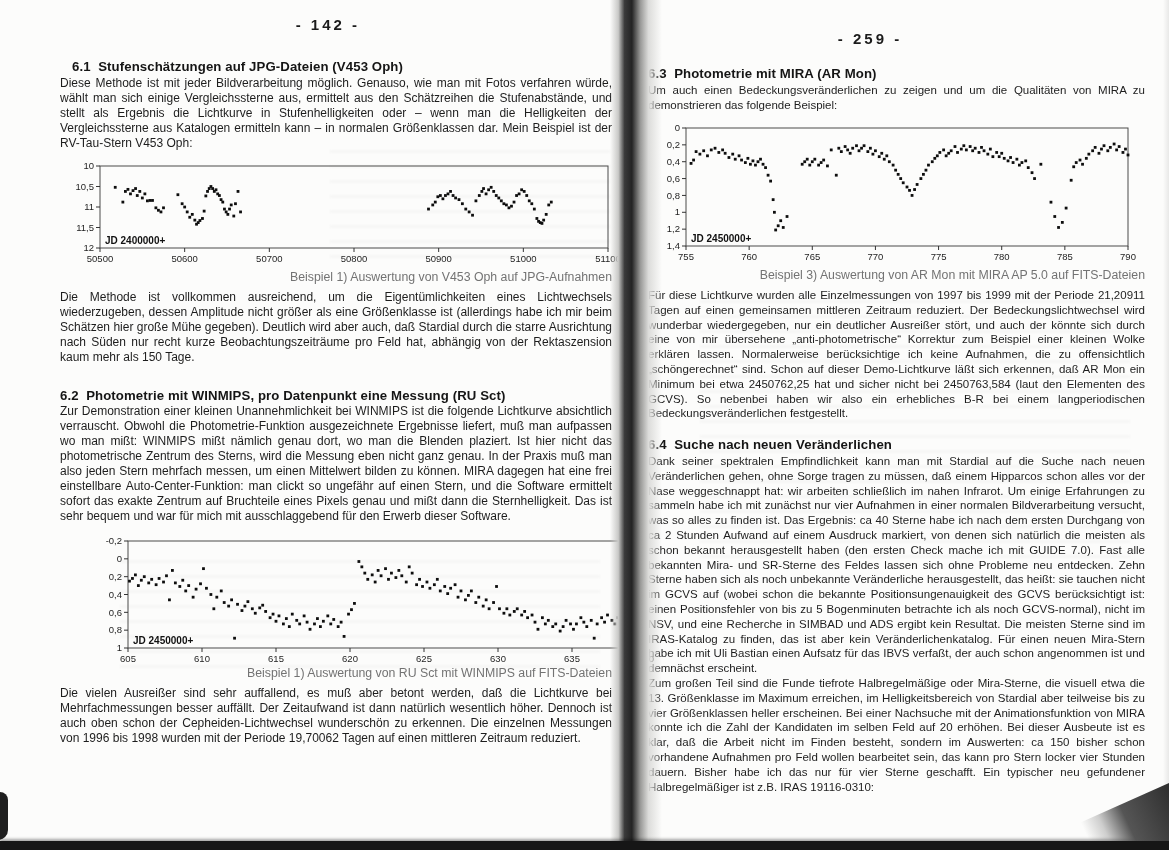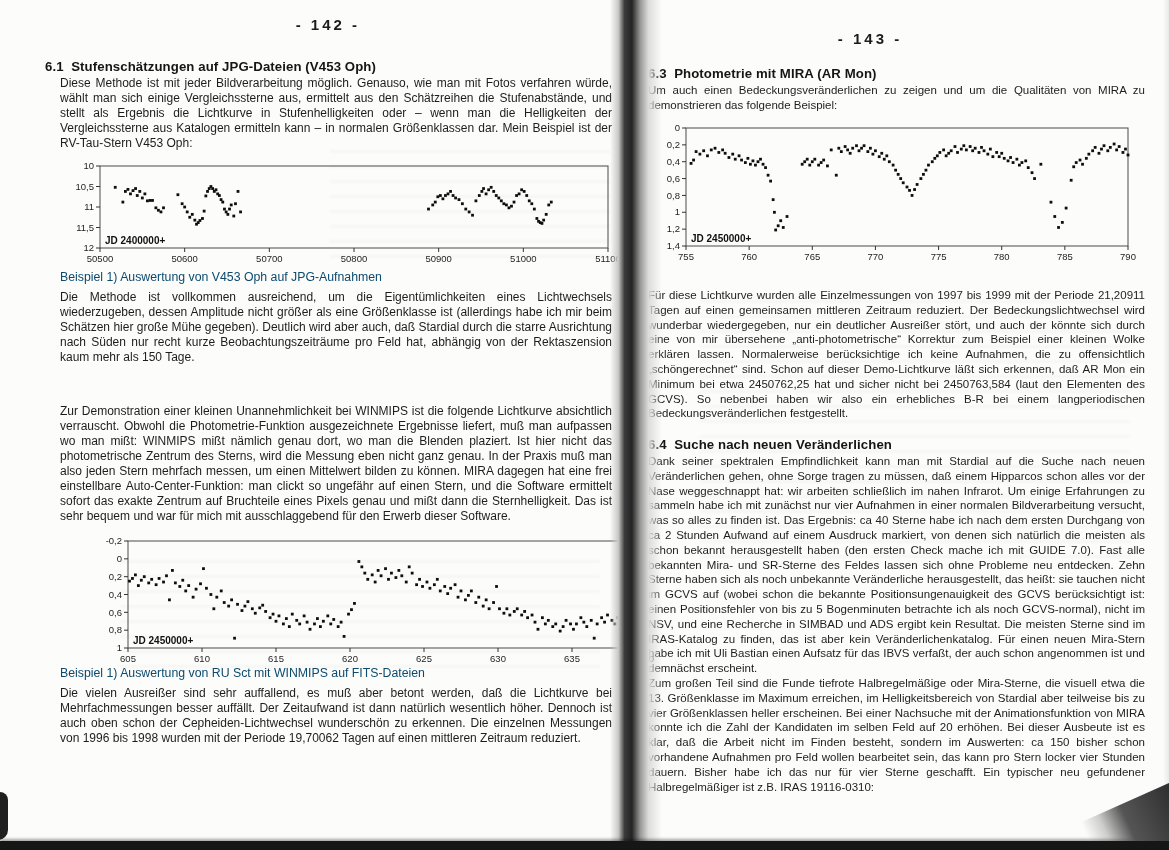--- a/index.html
+++ b/index.html
@@ -6,21 +6,21 @@
   body{width:1169px;height:850px;overflow:hidden;background:#e9e9e7;font-family:"Liberation Sans",sans-serif;}
   .scan{position:relative;width:1169px;height:850px;background:#fcfcfb;}
   .page{position:absolute;top:0;height:850px;}
   #pageL{left:0;width:640px;}
   #pageR{left:640px;width:529px;}
   .pgnum{position:absolute;font-size:15px;font-weight:bold;letter-spacing:3px;color:#1b1b1b;}
   .shead{position:absolute;font-size:13.2px;font-weight:bold;color:#151515;letter-spacing:.1px;}
   .para{position:absolute;color:#1d1d1d;text-align:justify;}
   #pageL .para{width:552px;left:60px;font-size:12px;line-height:15px;}
   #pageR .para{width:497px;left:8px;font-size:11.5px;line-height:14.8px;}
-  .cap{position:absolute;text-align:left;color:#0c4a6e;font-size:12.3px;}
+  .cap{position:absolute;text-align:right;color:#737373;font-size:12.3px;}
   .chartbox{position:absolute;}
   svg text{font-family:"Liberation Sans",sans-serif;}
   
   .binding{position:absolute;left:610px;top:0;width:52px;height:850px;
     background:linear-gradient(90deg, rgba(255,255,255,0) 0%, #c9c9c7 16%, #3a3a3a 28%, #242424 42%, #979795 58%, #dcdcda 74%, rgba(250,250,249,0) 100%);}
   .botbar{position:absolute;left:0;top:841px;width:1169px;height:9px;background:#161616;box-shadow:0 -2px 3px rgba(0,0,0,.35);}
   .corner-br{position:absolute;right:0;top:783px;width:130px;height:58px;
     background:linear-gradient(245deg,#2e2e2e 0%,#555 38%,rgba(120,120,120,.35) 55%,rgba(255,255,255,0) 68%);
     clip-path:polygon(100% 0,100% 100%,0 100%);}
   .corner-bl{position:absolute;left:-4px;top:792px;width:12px;height:48px;background:#1f1f1f;border-radius:0 8px 10px 0;}
@@ -29,21 +29,21 @@
     background:repeating-linear-gradient(180deg, rgba(90,90,90,.18) 0 3px, rgba(0,0,0,0) 3px 15px);}
 </style>
 </head>
 <body>
 
 <div class="scan">
 
   <div class="page" id="pageL">
     <div class="pgnum" style="left:240px;top:16px;width:120px;text-align:right;">-  142  -</div>
 
-    <div class="shead" style="left:45px;top:59px;">6.1&nbsp;&nbsp;Stufenschätzungen auf JPG-Dateien (V453 Oph)</div>
+    <div class="shead" style="left:72px;top:59px;">6.1&nbsp;&nbsp;Stufenschätzungen auf JPG-Dateien (V453 Oph)</div>
 
     <div class="para" style="top:76px;">Diese Methode ist mit jeder Bildverarbeitung möglich. Genauso, wie man mit Fotos verfahren würde, wählt man sich einige Vergleichssterne aus, ermittelt aus den Schätzreihen die Stufenabstände, und stellt als Ergebnis die Lichtkurve in Stufenhelligkeiten oder – wenn man die Helligkeiten der Vergleichssterne aus Katalogen ermitteln kann – in normalen Größenklassen dar. Mein Beispiel ist der RV-Tau-Stern V453 Oph:</div>
 
     <div class="chartbox" style="left:62px;top:159px;"><svg width="560" height="112">
           <rect x="38" y="7" width="508" height="82" fill="none" stroke="#4a4a4a" stroke-width="1"></rect>
           <line x1="34" y1="7" x2="38" y2="7" stroke="#333" stroke-width="1"></line>
           <text x="32" y="10.2" text-anchor="end" font-size="9.5" fill="#1e1e1e">10</text>
           <line x1="34" y1="27.5" x2="38" y2="27.5" stroke="#333" stroke-width="1"></line>
           <text x="32" y="30.7" text-anchor="end" font-size="9.5" fill="#1e1e1e">10,5</text>
           <line x1="34" y1="48" x2="38" y2="48" stroke="#333" stroke-width="1"></line>
@@ -164,20 +164,21 @@
           <rect x="482.79333333333335" y="53.97999999999999" width="2.8" height="2.8" fill="#0e0e0e"></rect>
           <rect x="485.3333333333333" y="44.549999999999976" width="2.8" height="2.8" fill="#0e0e0e"></rect>
           <rect x="487.87333333333333" y="41.680000000000035" width="2.8" height="2.8" fill="#0e0e0e"></rect>
           <text x="43" y="85" font-size="10" font-weight="bold" fill="#111">JD 2400000+</text>
         </svg></div>
 
     <div class="cap" style="left:60px;top:270px;width:552px;">Beispiel 1) Auswertung von V453 Oph auf JPG-Aufnahmen</div>
 
     <div class="para" style="top:290px;">Die Methode ist vollkommen ausreichend, um die Eigentümlichkeiten eines Lichtwechsels wiederzugeben, dessen Amplitude nicht größer als eine Größenklasse ist (allerdings habe ich mir beim Schätzen hier große Mühe gegeben). Deutlich wird aber auch, daß Stardial durch die starre Ausrichtung nach Süden nur recht kurze Beobachtungszeiträume pro Feld hat, abhängig von der Rektaszension kaum mehr als 150 Tage.</div>
 
+    <div class="shead" style="left:60px;top:388px;">6.2&nbsp;&nbsp;Photometrie mit WINMIPS, pro Datenpunkt eine Messung (RU Sct)</div>
 
     <div class="para" style="top:404px;">Zur Demonstration einer kleinen Unannehmlichkeit bei WINMIPS ist die folgende Lichtkurve absichtlich verrauscht. Obwohl die Photometrie-Funktion ausgezeichnete Ergebnisse liefert, muß man aufpassen wo man mißt: WINMIPS mißt nämlich genau dort, wo man die Blenden plaziert. Ist hier nicht das photometrische Zentrum des Sterns, wird die Messung eben nicht ganz genau. In der Praxis muß man also jeden Stern mehrfach messen, um einen Mittelwert bilden zu können. MIRA dagegen hat eine frei einstellbare Auto-Center-Funktion: man clickt so ungefähr auf einen Stern, und die Software ermittelt sofort das exakte Zentrum auf Bruchteile eines Pixels genau und mißt dann die Sternhelligkeit. Das ist sehr bequem und war für mich mit ausschlaggebend für den Erwerb dieser Software.</div>
 
     <div class="chartbox" style="left:58px;top:534px;margin-left:40px;"><svg width="565" height="132">
           <rect x="30" y="7" width="518" height="107" fill="none" stroke="#4a4a4a" stroke-width="1"></rect>
           <line x1="26" y1="7" x2="30" y2="7" stroke="#333" stroke-width="1"></line>
           <text x="24" y="10.2" text-anchor="end" font-size="9.5" fill="#1e1e1e">-0,2</text>
           <line x1="26" y1="24.833333333333336" x2="30" y2="24.833333333333336" stroke="#333" stroke-width="1"></line>
           <text x="24" y="28.033333333333335" text-anchor="end" font-size="9.5" fill="#1e1e1e">0</text>
           <line x1="26" y1="42.66666666666667" x2="30" y2="42.66666666666667" stroke="#333" stroke-width="1"></line>
@@ -359,21 +360,21 @@
           <rect x="546.6" y="63.558333333333344" width="2.8" height="2.8" fill="#0e0e0e"></rect>
           <text x="35" y="110" font-size="10" font-weight="bold" fill="#111">JD 2450000+</text>
         </svg></div>
 
     <div class="cap" style="left:60px;top:666px;width:552px;">Beispiel 1) Auswertung von RU Sct mit WINMIPS auf FITS-Dateien</div>
 
     <div class="para" style="top:686px;">Die vielen Ausreißer sind sehr auffallend, es muß aber betont werden, daß die Lichtkurve bei Mehrfachmessungen besser auffällt. Der Zeitaufwand ist dann natürlich wesentlich höher. Dennoch ist auch oben schon der Cepheiden-Lichtwechsel wunderschön zu erkennen. Die einzelnen Messungen von 1996 bis 1998 wurden mit der Periode 19,70062 Tagen auf einen mittleren Zeitraum reduziert.</div>
   </div>
 
   <div class="page" id="pageR">
-    <div class="pgnum" style="left:170px;top:30px;width:120px;text-align:center;">-  143  -</div>
+    <div class="pgnum" style="left:170px;top:30px;width:120px;text-align:center;">-  259  -</div>
 
     <div class="shead" style="left:8px;top:66px;">6.3&nbsp;&nbsp;Photometrie mit MIRA (AR Mon)</div>
 
     <div class="para" style="top:83px;">Um auch einen Bedeckungsveränderlichen zu zeigen und um die Qualitäten von MIRA zu demonstrieren das folgende Beispiel:</div>
 
     <div class="chartbox" style="left:12px;top:120px;"><svg width="500" height="148">
           <rect x="34" y="8" width="442" height="118" fill="none" stroke="#4a4a4a" stroke-width="1"></rect>
           <line x1="30" y1="8" x2="34" y2="8" stroke="#333" stroke-width="1"></line>
           <text x="28" y="11.2" text-anchor="end" font-size="9.5" fill="#1e1e1e">0</text>
           <line x1="30" y1="24.85714285714286" x2="34" y2="24.85714285714286" stroke="#333" stroke-width="1"></line>
@@ -543,20 +544,21 @@
           <rect x="456.9200000000003" y="25.98571428571429" width="2.8" height="2.8" fill="#0e0e0e"></rect>
           <rect x="460.7085714285712" y="22.614285714285717" width="2.8" height="2.8" fill="#0e0e0e"></rect>
           <rect x="463.23428571428605" y="28.514285714285716" width="2.8" height="2.8" fill="#0e0e0e"></rect>
           <rect x="465.7599999999994" y="25.142857142857146" width="2.8" height="2.8" fill="#0e0e0e"></rect>
           <rect x="469.54857142857173" y="31.042857142857137" width="2.8" height="2.8" fill="#0e0e0e"></rect>
           <rect x="472.07428571428517" y="27.671428571428574" width="2.8" height="2.8" fill="#0e0e0e"></rect>
           <rect x="474.6" y="33.57142857142858" width="2.8" height="2.8" fill="#0e0e0e"></rect>
           <text x="39" y="122" font-size="10" font-weight="bold" fill="#111">JD 2450000+</text>
         </svg></div>
 
+    <div class="cap" style="left:8px;top:268px;width:497px;">Beispiel 3) Auswertung von AR Mon mit MIRA AP 5.0 auf FITS-Dateien</div>
 
     <div class="para" style="top:288px;">Für diese Lichtkurve wurden alle Einzelmessungen von 1997 bis 1999 mit der Periode 21,20911 Tagen auf einen gemeinsamen mittleren Zeitraum reduziert. Der Bedeckungslichtwechsel wird wunderbar wiedergegeben, nur ein deutlicher Ausreißer stört, und auch der könnte sich durch eine von mir übersehene „anti-photometrische“ Korrektur zum Beispiel einer kleinen Wolke erklären lassen. Normalerweise berücksichtige ich keine Aufnahmen, die zu offensichtlich „schöngerechnet“ sind. Schon auf dieser Demo-Lichtkurve läßt sich erkennen, daß AR Mon ein Minimum bei etwa 2450762,25 hat und sicher nicht bei 2450763,584 (laut den Elementen des GCVS). So nebenbei haben wir also ein erhebliches B-R bei einem langperiodischen Bedeckungsveränderlichen festgestellt.</div>
 
     <div class="shead" style="left:8px;top:437px;">6.4&nbsp;&nbsp;Suche nach neuen Veränderlichen</div>
 
     <div class="para" style="top:454px;">Dank seiner spektralen Empfindlichkeit kann man mit Stardial auf die Suche nach neuen Veränderlichen gehen, ohne Sorge tragen zu müssen, daß einem Hipparcos schon alles vor der Nase weggeschnappt hat: wir arbeiten schließlich im nahen Infrarot. Um einige Erfahrungen zu sammeln habe ich mit zunächst nur vier Aufnahmen in einer normalen Bildverarbeitung versucht, was so alles zu finden ist. Das Ergebnis: ca 40 Sterne habe ich nach dem ersten Durchgang von ca 2 Stunden Aufwand auf einem Ausdruck markiert, von denen sich natürlich die meisten als schon bekannt herausgestellt haben (den ersten Check mache ich mit GUIDE 7.0). Fast alle bekannten Mira- und SR-Sterne des Feldes lassen sich ohne Probleme neu entdecken. Zehn Sterne haben sich als noch unbekannte Veränderliche herausgestellt, das heißt: sie tauchen nicht im GCVS auf (wobei schon die bekannte Positionsungenauigkeit des GCVS berücksichtigt ist: einen Positionsfehler von bis zu 5 Bogenminuten betrachte ich als noch GCVS-normal), nicht im NSV, und eine Recherche in SIMBAD und ADS ergibt kein Resultat. Die meisten Sterne sind im IRAS-Katalog zu finden, das ist aber kein Veränderlichenkatalog. Für einen neuen Mira-Stern habe ich mit Uli Bastian einen Aufsatz für das IBVS verfaßt, der auch schon angenommen ist und demnächst erscheint.</div>
 
     <div class="para" style="top:676px;">Zum großen Teil sind die Funde tiefrote Halbregelmäßige oder Mira-Sterne, die visuell etwa die 13. Größenklasse im Maximum erreichen, im Helligkeitsbereich von Stardial aber teilweise bis zu vier Größenklassen heller erscheinen. Bei einer Nachsuche mit der Animationsfunktion von MIRA konnte ich die Zahl der Kandidaten im selben Feld auf 20 erhöhen. Bei dieser Ausbeute ist es klar, daß die Arbeit nicht im Finden besteht, sondern im Auswerten: ca 150 bisher schon vorhandene Aufnahmen pro Feld wollen bearbeitet sein, das kann pro Stern locker vier Stunden dauern. Bisher habe ich das nur für vier Sterne geschafft. Ein typischer neu gefundener Halbregelmäßiger ist z.B. IRAS 19116-0310:</div>
   </div>
 

